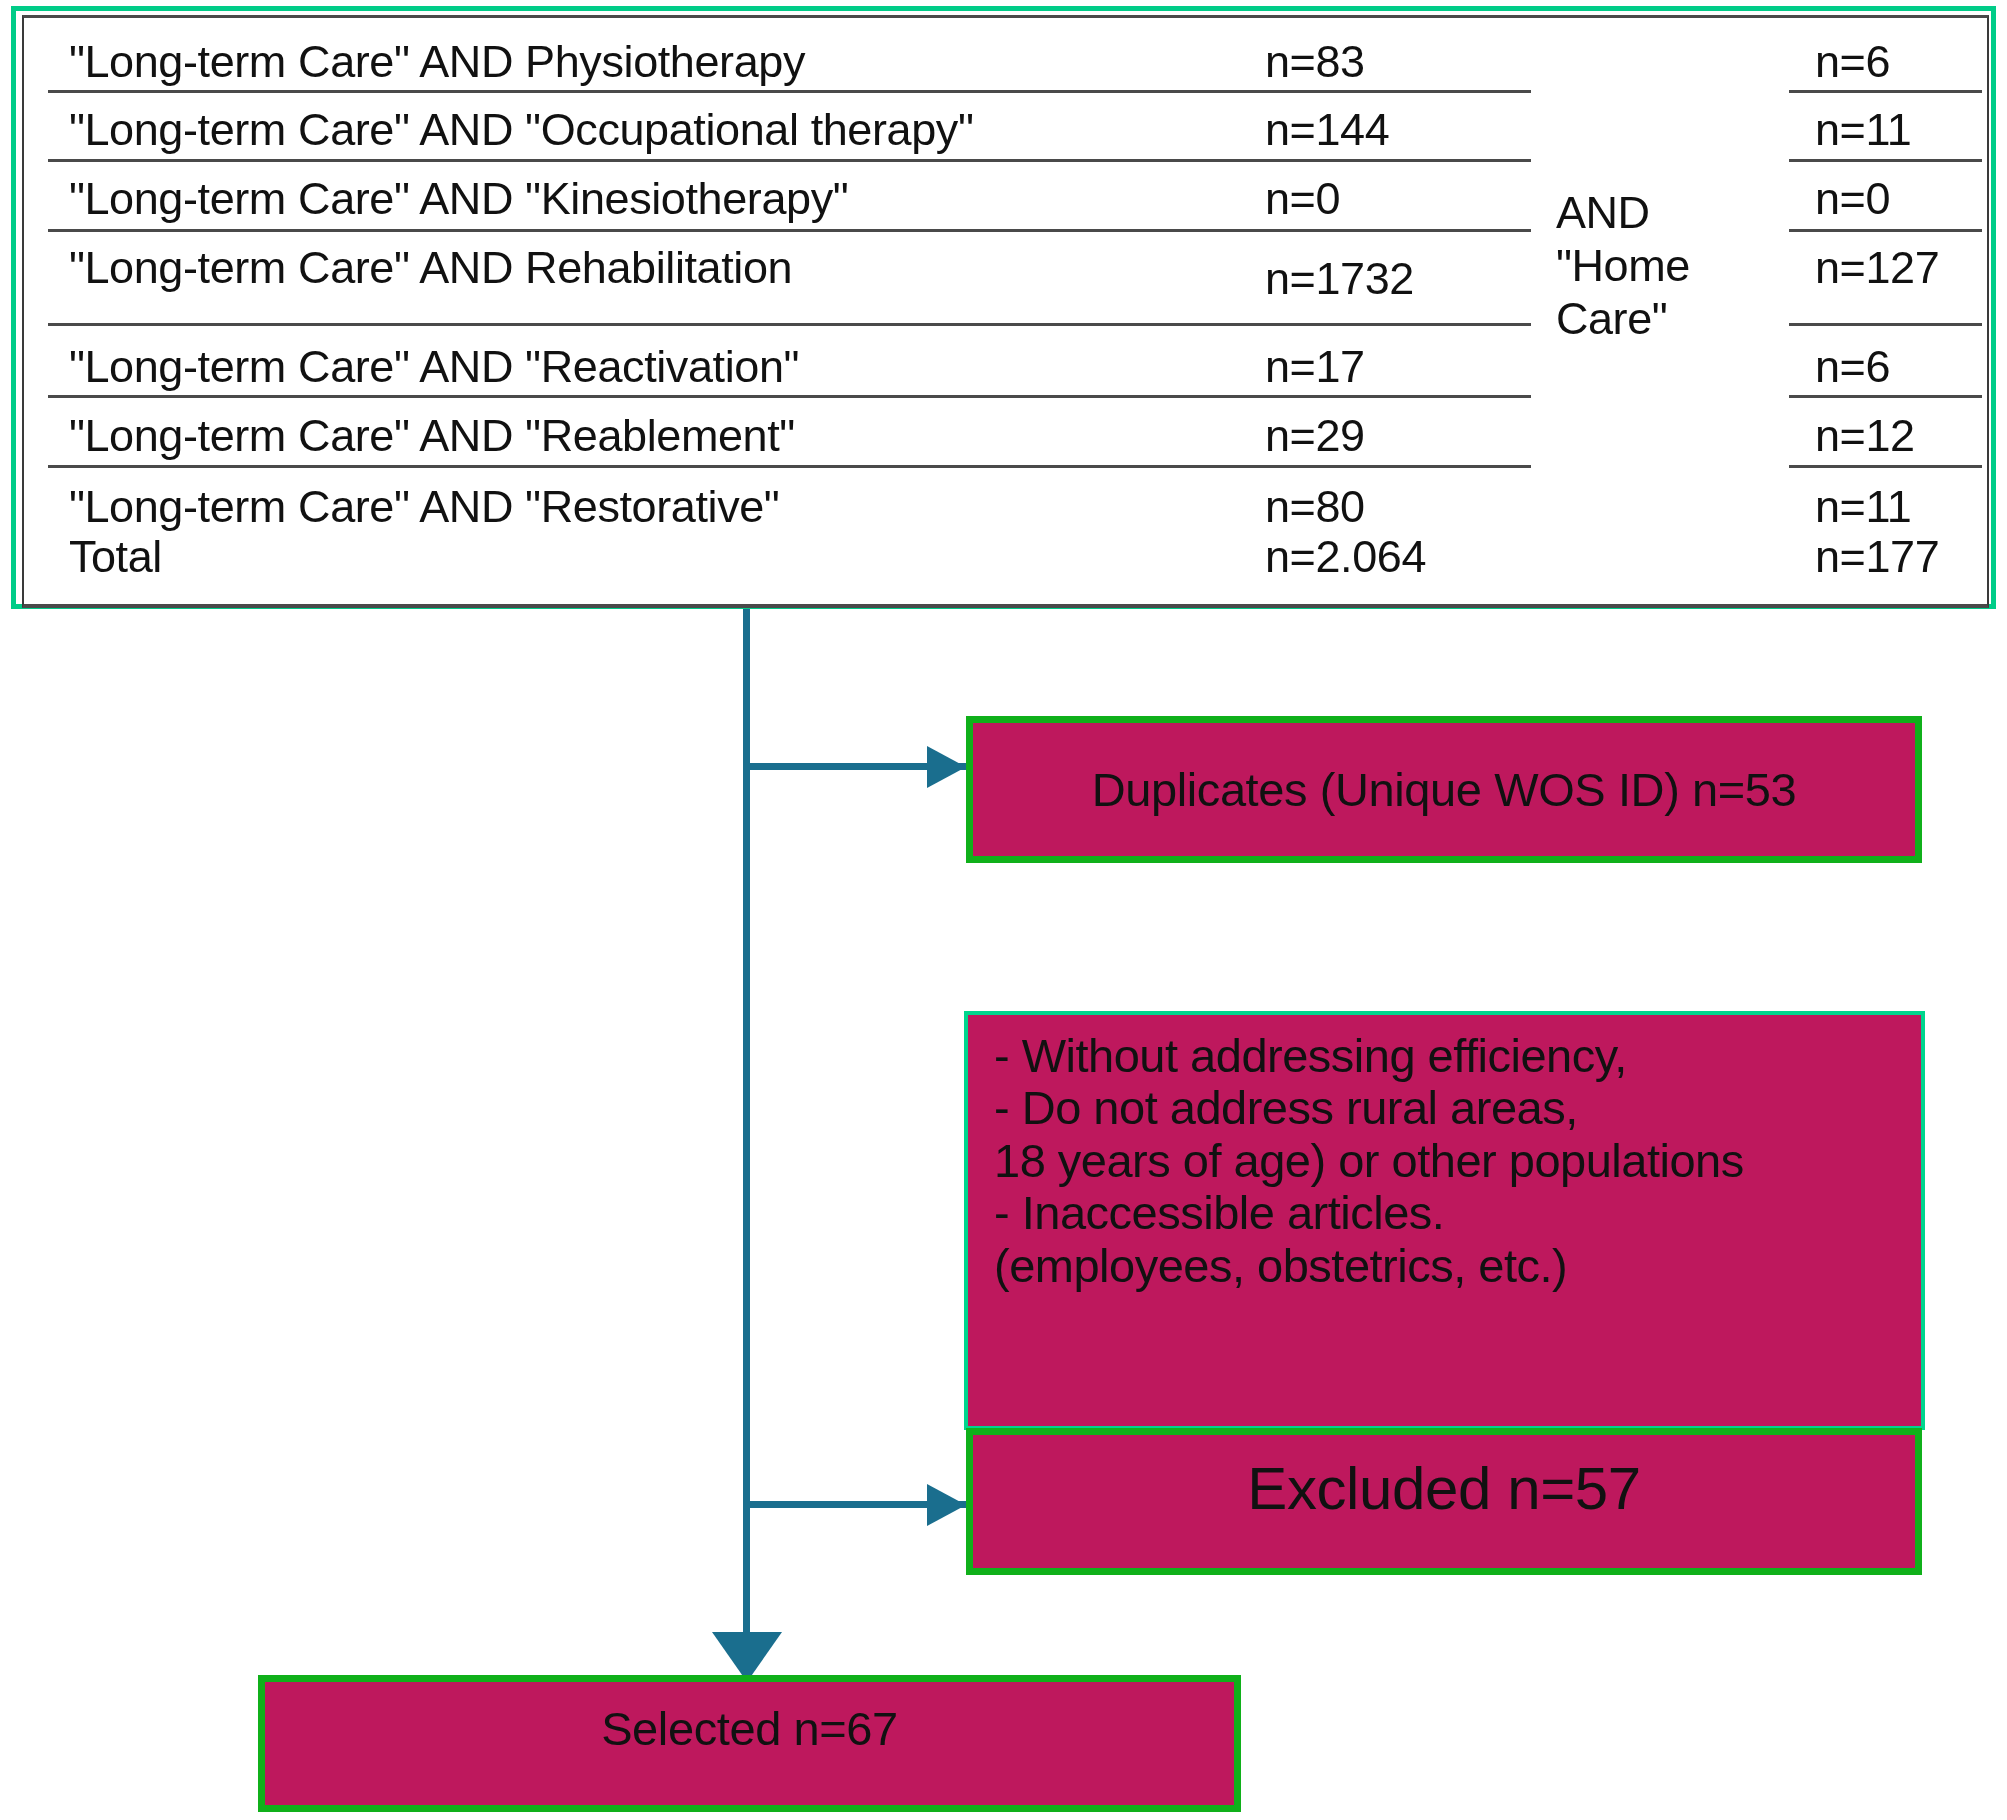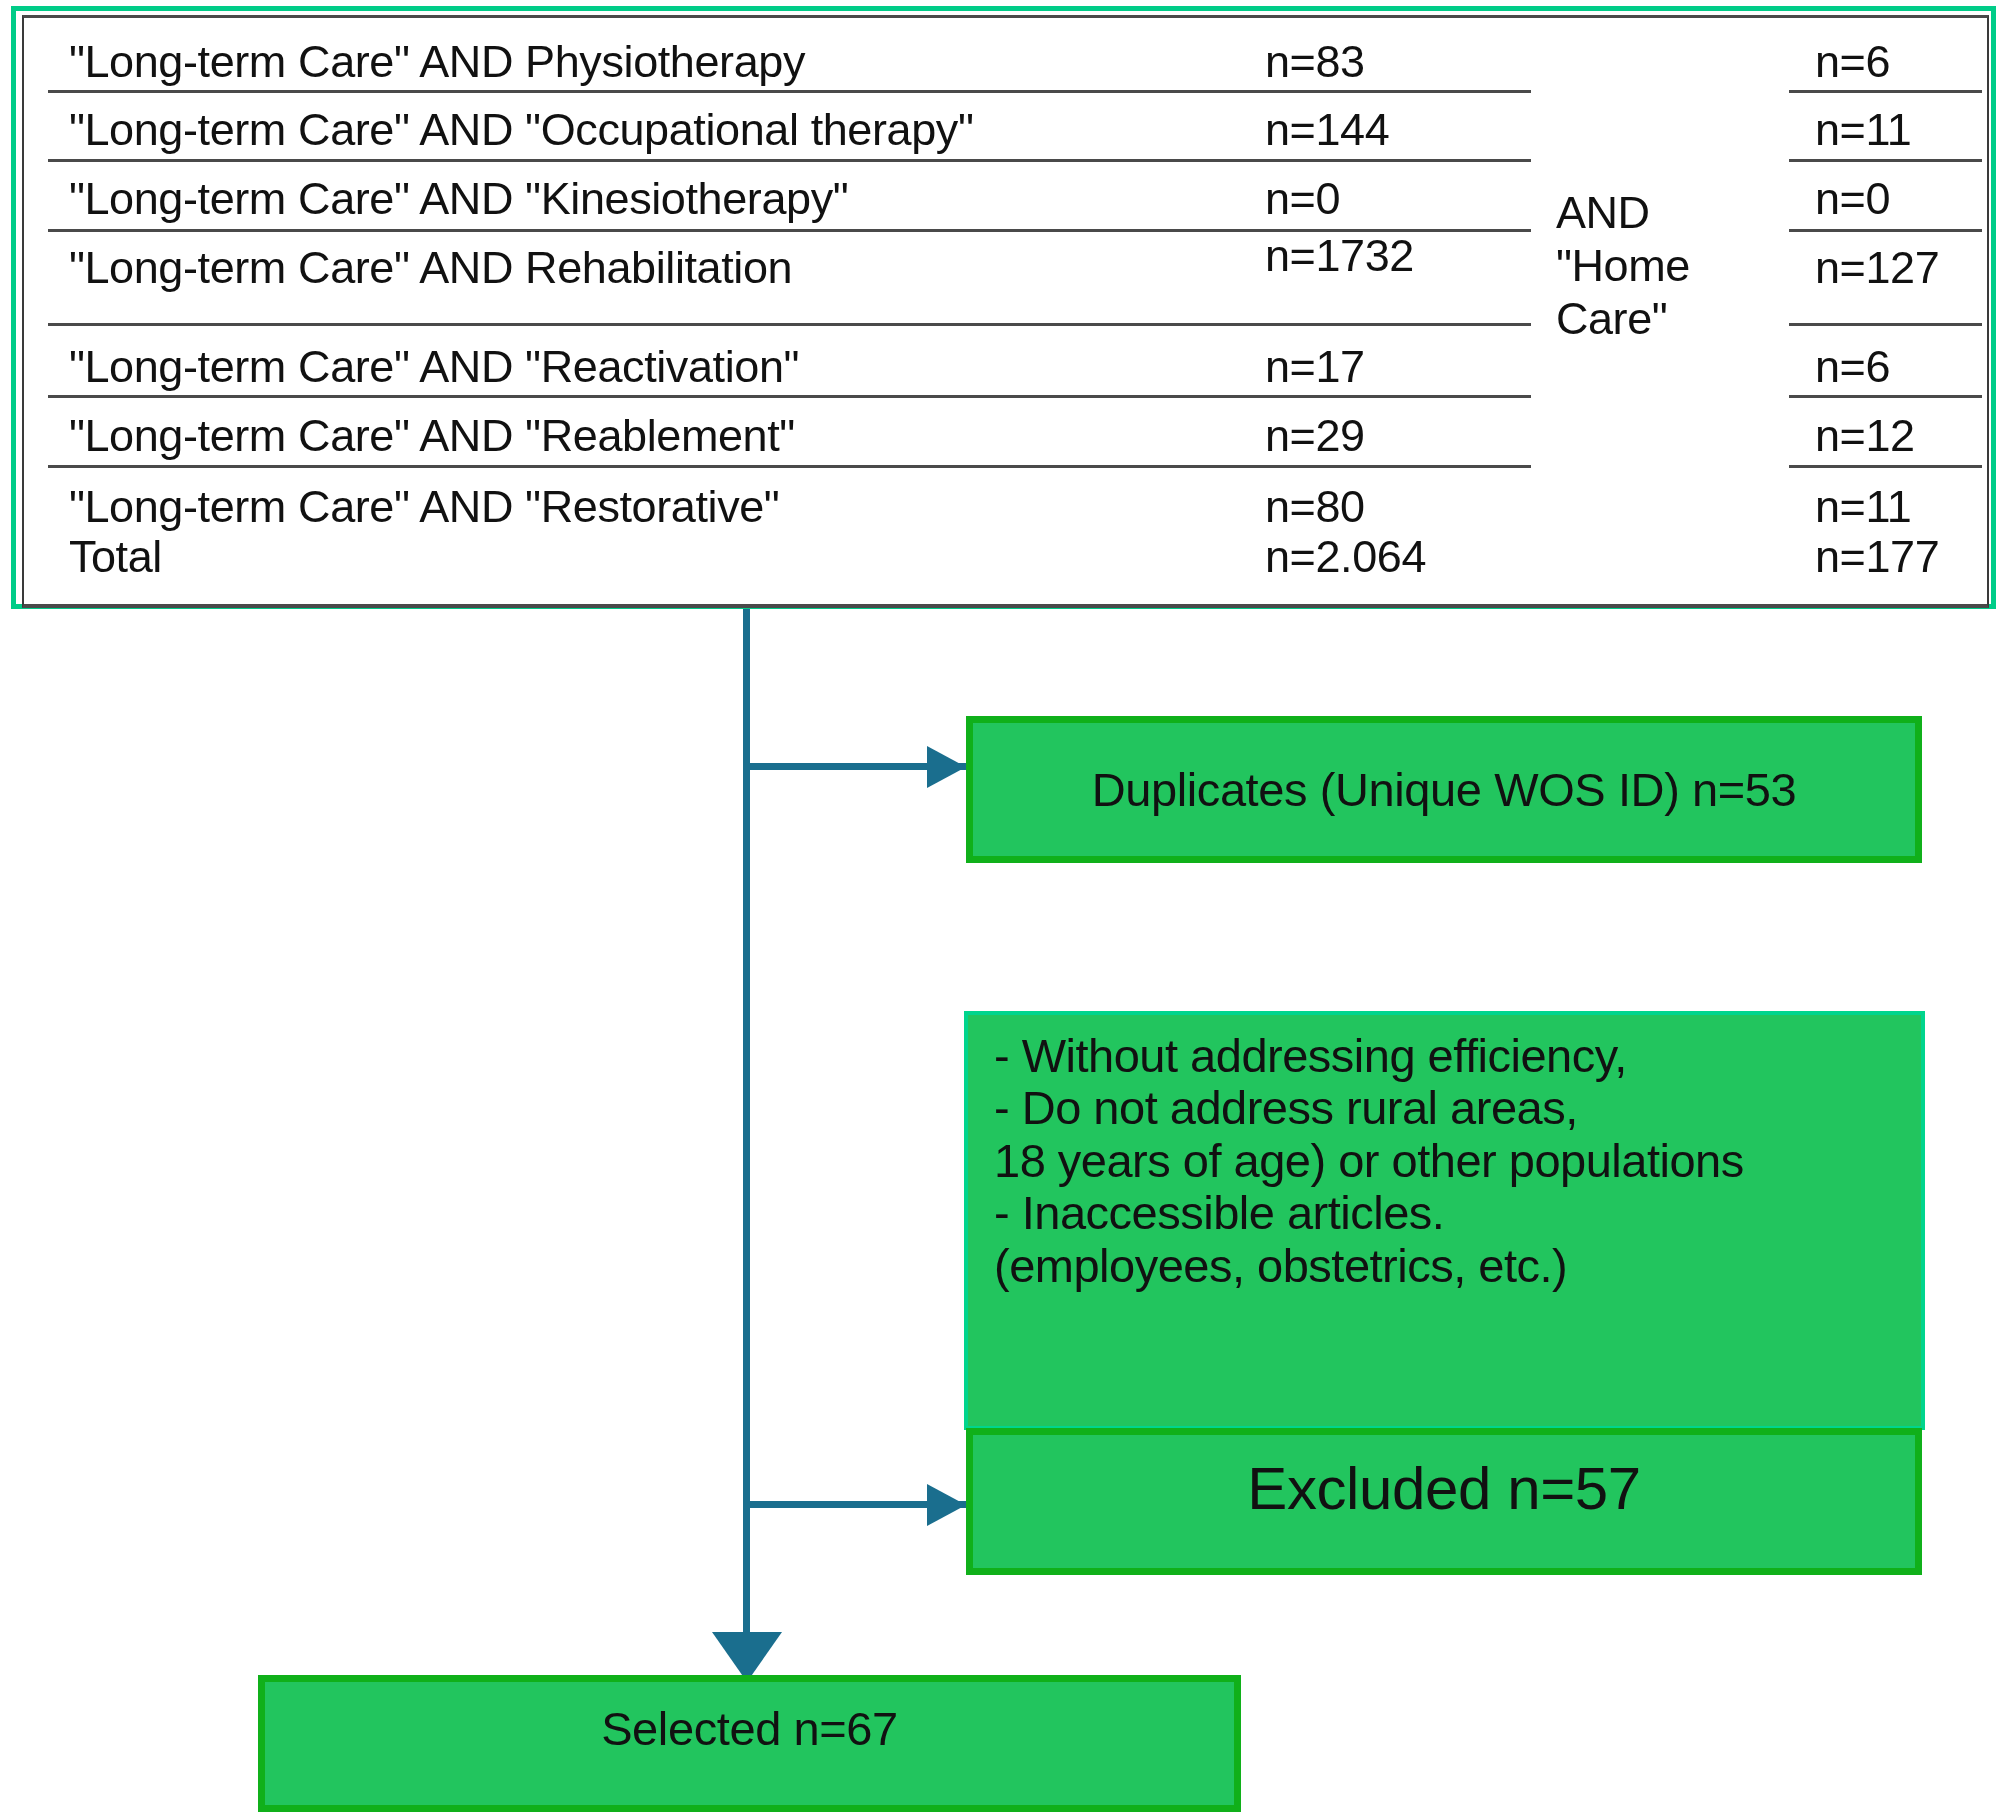--- a/index.html
+++ b/index.html
@@ -132,21 +132,21 @@
     width: 0; height: 0;
     border-left: 35px solid transparent;
     border-right: 35px solid transparent;
     border-top: 50px solid #1a6e8e;
   }
 
   
   .flow-box {
     position: absolute;
     box-sizing: border-box;
-    background: #22c55e;
+    background: #be185d;
   }
   .green-box { border: 7.3px solid #10B01A; }
   .spring-box { border: 4.8px solid #00D58D; }
 
   #duplicates-box {
     left: 966px;
     top: 716px;
     width: 956px;
     height: 147px;
     display: flex;
@@ -229,21 +229,21 @@
 
     <div class="cell-query" style="top:158px">"Long-term Care" AND "Kinesiotherapy"</div>
     <div class="cell-n1" style="top:158px">n=0</div>
     <div class="cell-n2" style="top:158px">n=0</div>
     <div class="srow" style="top:211px">
       <div class="rule-left"></div>
       <div class="rule-right"></div>
     </div>
 
     <div class="cell-query" style="top:227px">"Long-term Care" AND Rehabilitation</div>
-    <div class="cell-n1" style="top:215px">n=1732</div>
+    <div class="cell-n1" style="top:238px">n=1732</div>
     <div class="cell-n2" style="top:227px">n=127</div>
     <div class="srow" style="top:305px">
       <div class="rule-left"></div>
       <div class="rule-right"></div>
     </div>
 
     <div class="cell-query" style="top:326px">"Long-term Care" AND "Reactivation"</div>
     <div class="cell-n1" style="top:326px">n=17</div>
     <div class="cell-n2" style="top:326px">n=6</div>
     <div class="srow" style="top:377px">

